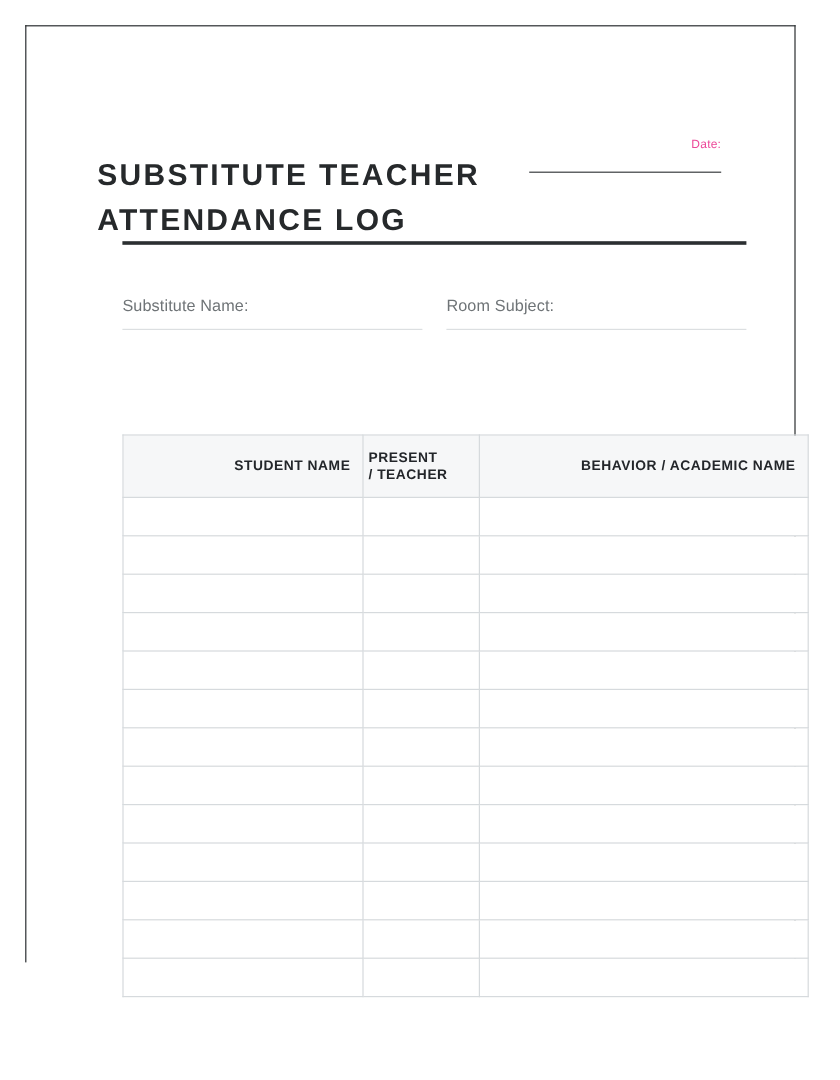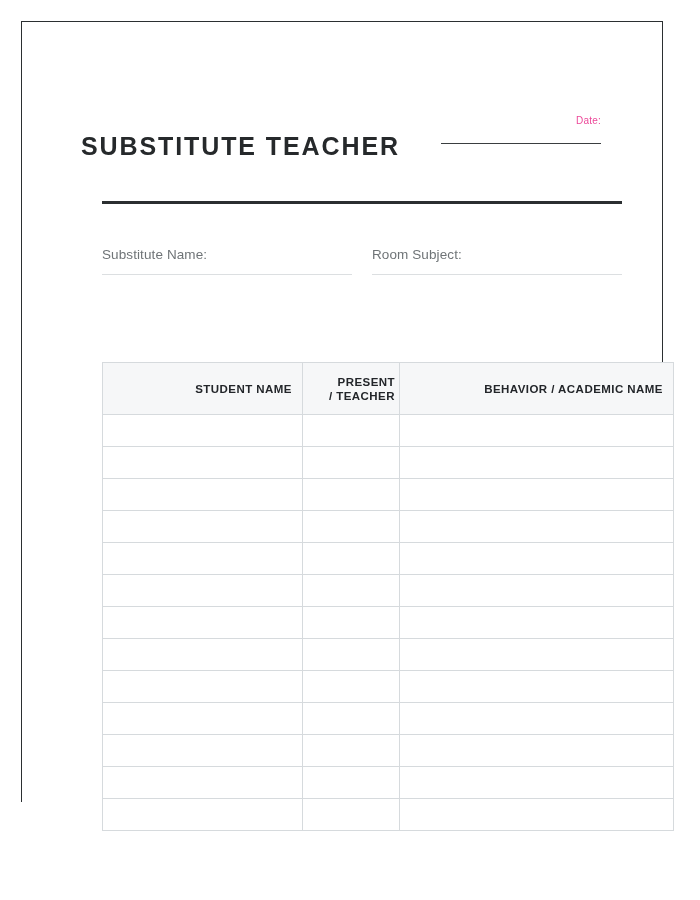--- a/index.html
+++ b/index.html
@@ -131,35 +131,36 @@
     font-size: 11.5px;
     font-weight: bold;
     color: #23262a;
     letter-spacing: 0.45px;
     font-stretch: condensed;
     text-align: right;
     padding: 0 10px;
     line-height: 14px;
   }
   #attendance-table thead th.col-student { width: 179px; }
-  #attendance-table thead th.col-status  { width: 88px; text-align: right; padding: 0 4px; }
+  #attendance-table thead th.col-status  { width: 88px; text-align: left; padding: 0 4px; }
   #attendance-table thead th.col-notes   { width: 253px; }
   #attendance-table tbody td { height: 31px; background: #ffffff; }
 
   .status-line { display: block; }
 </style>
 </head>
 <body>
 
 <div id="page-frame">
 
   <div id="doc-header">
 
     <div id="title-block">
       <div class="doc-title-line">SUBSTITUTE TEACHER</div>
+      <div class="doc-title-line">ATTENDANCE LOG</div>
     </div>
 
     <div id="date-field">
       <div id="date-label">Date:</div>
       <div id="date-rule"></div>
     </div>
 
   </div>
 
   <div id="title-rule"></div>

